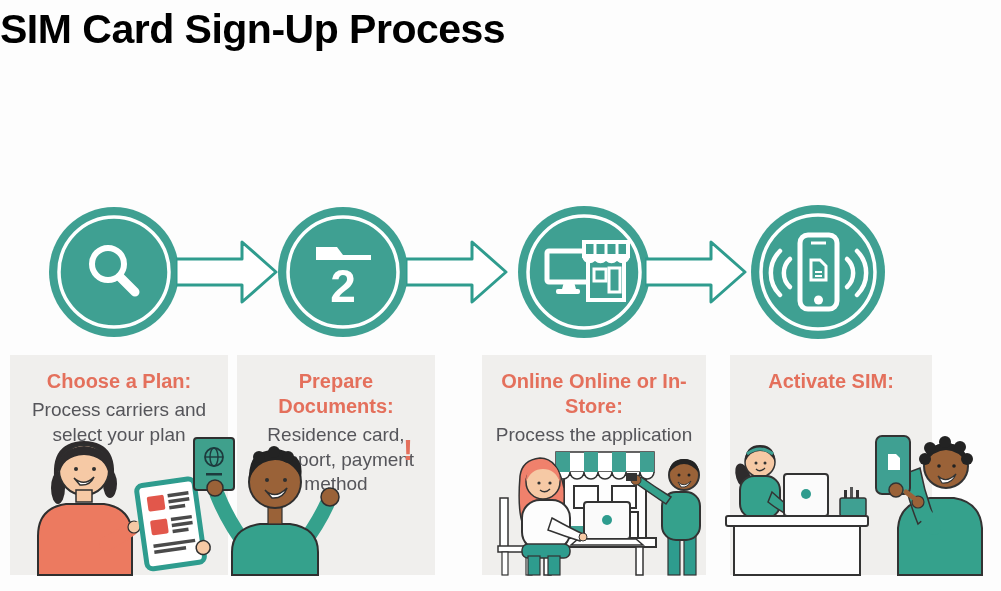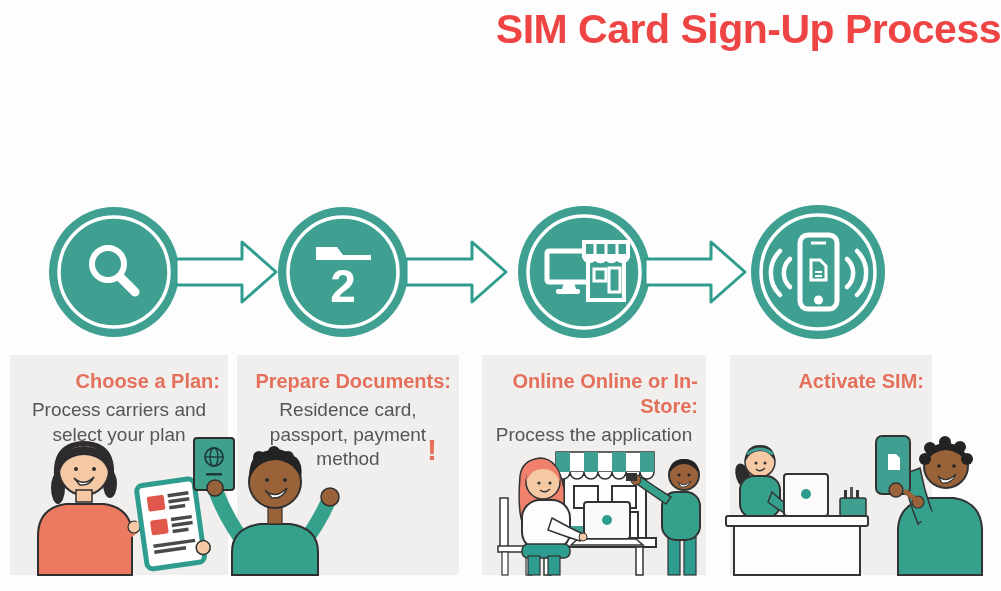--- a/index.html
+++ b/index.html
@@ -2,31 +2,31 @@
 <html><head>
 <meta charset="utf-8">
 <style>
   html,body { margin:0; padding:0; background:#ffffff; }
   .canvas {
     position:relative; width:1001px; height:591px; overflow:hidden;
     background:#fdfdfd; font-family:"Liberation Sans", sans-serif;
   }
   .title {
     position:absolute; top:6px; left:0; width:100%;
-    text-align:right; font-size:41px; font-weight:700;
-    color:#ef4444; letter-spacing:-0.5px; margin:0;
+    text-align:left; font-size:41px; font-weight:700;
+    color:#000000; letter-spacing:-0.5px; margin:0;
   }
   .circle { position:absolute; width:140px; height:140px; }
   .arrow  { position:absolute; width:104px; height:80px; }
   .card {
     position:absolute; top:355px; height:220px;
     background:#f0efed; overflow:visible;
   }
   .card h2 {
-    margin:14px 8px 4px; text-align:right;
+    margin:14px 8px 4px; text-align:center;
     font-size:20px; font-weight:700; color:#e4705c; line-height:1.25;
   }
   .card p {
     margin:3px 4px; text-align:center;
     font-size:19px; color:#55555a; line-height:1.3;
   }
   .alert {
     position:absolute; right:22px; top:78px;
     color:#e4705c; font-size:30px; font-weight:700;
   }
@@ -105,21 +105,21 @@
   </svg>
   <svg class="arrow" style="left:645px; top:232px;" viewBox="0 0 104 80">
     <polygon points="0,27 66,27 66,10 100,40 66,70 66,53 0,53" fill="#ffffff" stroke="#2f9c8e" stroke-width="3" stroke-linejoin="round"></polygon>
   </svg>
 
   <div class="card" style="left:10px; width:218px;">
     <h2>Choose a Plan:</h2>
     <p>Process carriers and select your plan</p>
   </div>
 
-  <div class="card" style="left:237px; width:222px;">
+  <div class="card" style="left:237px; width:198px;">
     <h2>Prepare Documents:</h2>
     <p>Residence card, passport, payment method</p>
     <span class="alert">!</span>
   </div>
 
   <div class="card" style="left:482px; width:224px;">
     <h2>Online Online or In-Store:</h2>
     <p>Process the application</p>
   </div>
 

